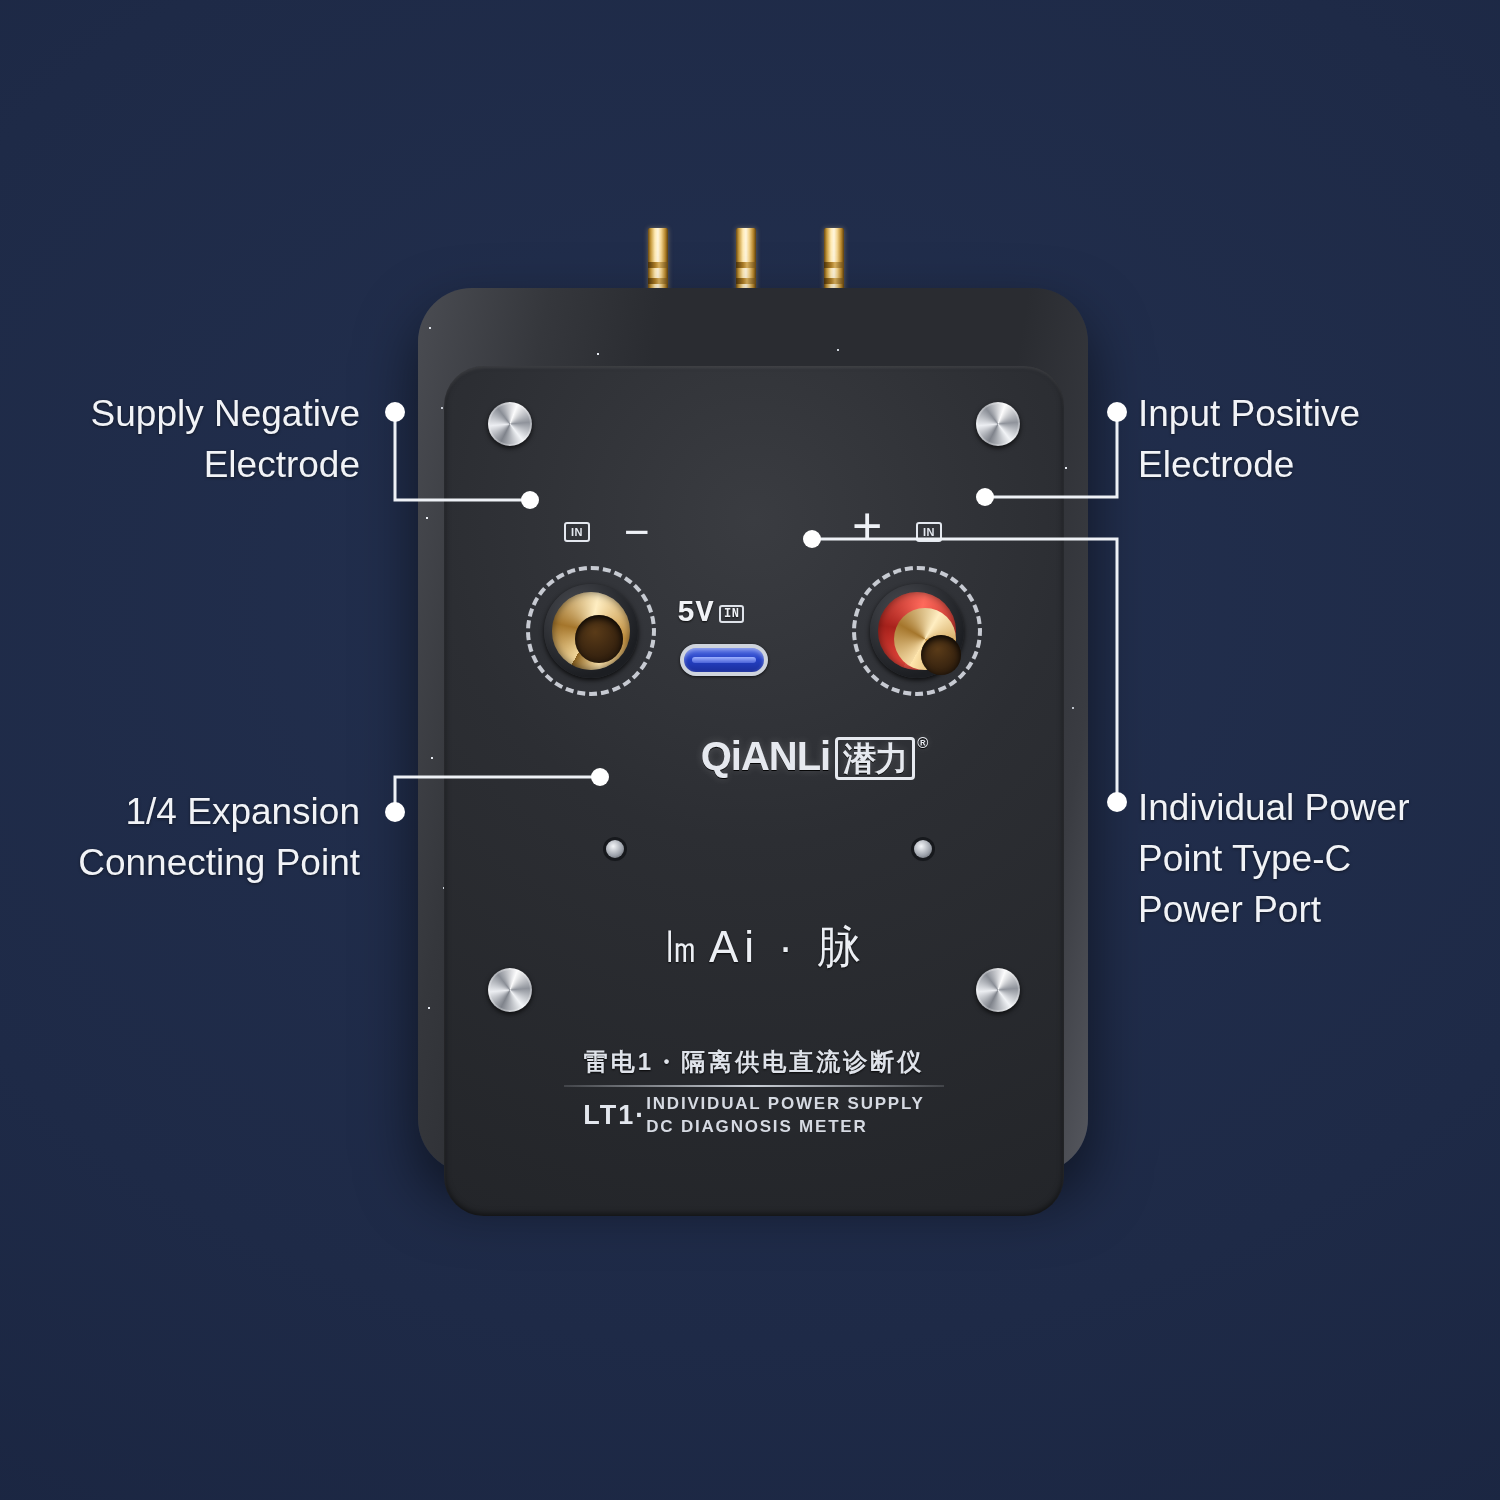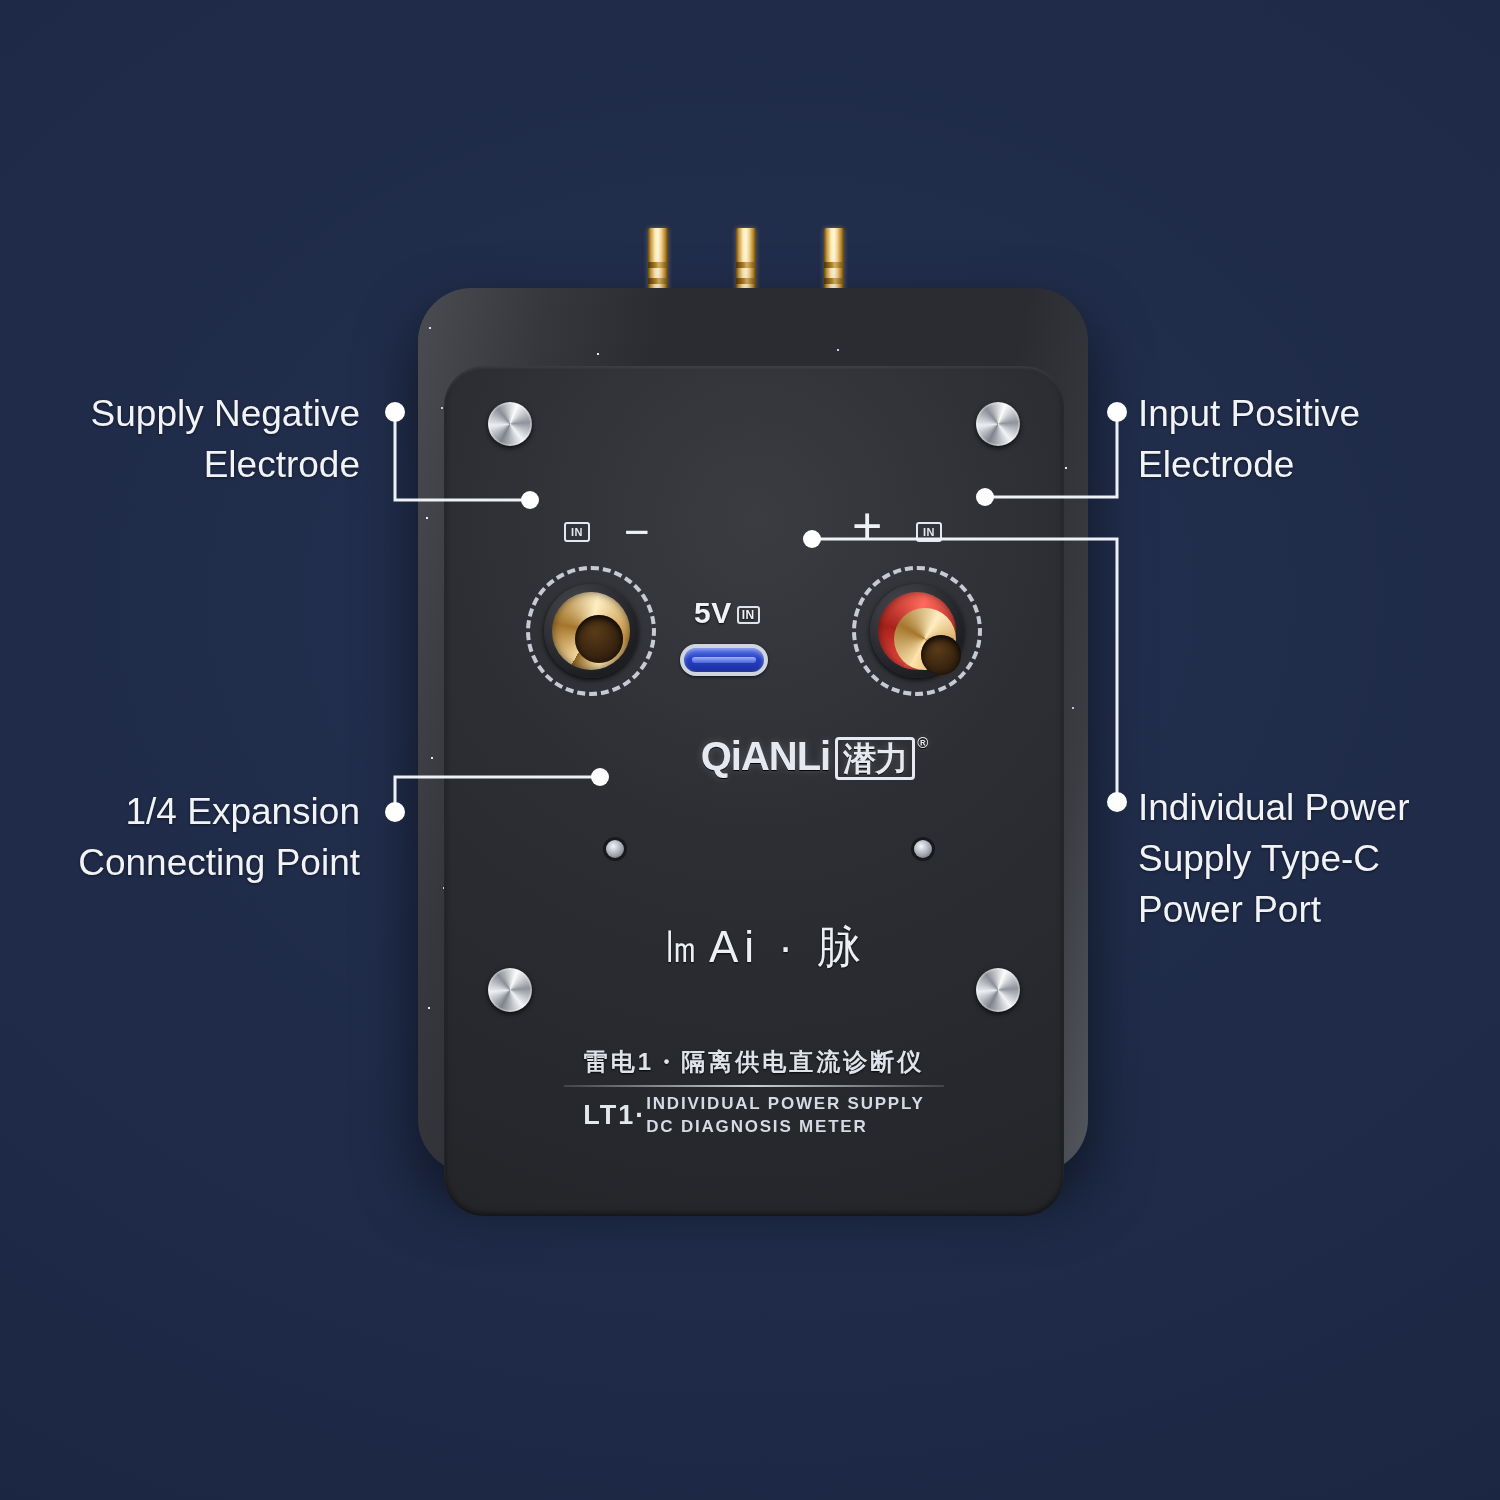--- a/index.html
+++ b/index.html
@@ -169,23 +169,23 @@
   .in-badge.pos-in { left: 472px; top: 156px; }
   .sign {
     position: absolute; color: #eef1f6; font-size: 40px; font-weight: 300;
     line-height: 1;
   }
   .sign.minus { left: 180px; top: 144px; font-size: 44px; }
   .sign.plus  { left: 408px; top: 134px; font-size: 52px; font-weight: 200; }
 
   
   .fivev {
-    position: absolute; left: 250px; top: 230px;
+    position: absolute; left: 233px; top: 230px;
     color: #f0f2f6; font-size: 30px; font-weight: 700;
-    letter-spacing: .5px; text-shadow: 0 1px 2px rgba(0,0,0,.8);
+    letter-spacing: .5px; text-shadow: 0 1px 2px rgba(0,0,0,.8); font-family: Liberation Mono, monospace;
   }
   .fivev .in-sm {
     display: inline-block; vertical-align: 4px; margin-left: 5px;
     border: 2px solid #dfe3ea; border-radius: 3px;
     font-size: 12px; font-weight: 700; padding: 0 3px; line-height: 14px;
   }
   .typec {
     position: absolute; left: 236px; top: 278px;
     width: 88px; height: 32px; border-radius: 16px;
     background: linear-gradient(180deg, #5570e6, #2440c4 48%, #1b2f9c);
@@ -382,17 +382,17 @@
     <div>Electrode</div>
   </div>
 
   <div class="callout-label right-align" style="left:20px; top:786px; width:340px;">
     <div>1/4 Expansion</div>
     <div>Connecting Point</div>
   </div>
 
   <div class="callout-label" style="left:1138px; top:782px; width:350px;">
     <div>Individual Power</div>
-    <div>Supply Type-C</div>
+    <div>Point Type-C</div>
     <div>Power Port</div>
   </div>
 
 </div>
 
 </body></html>

